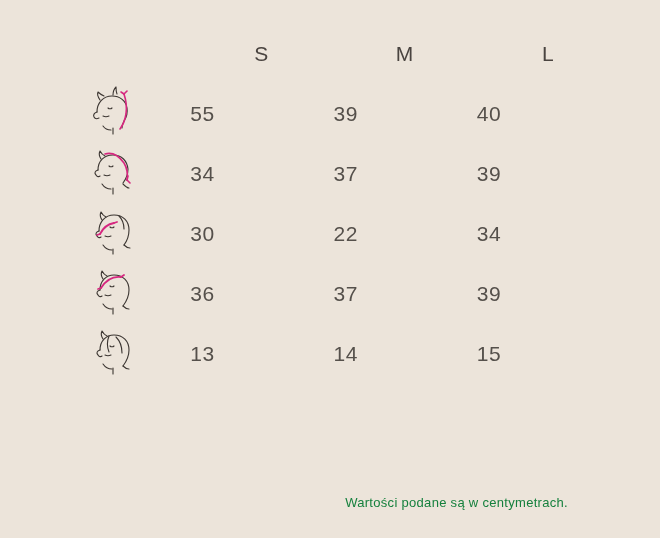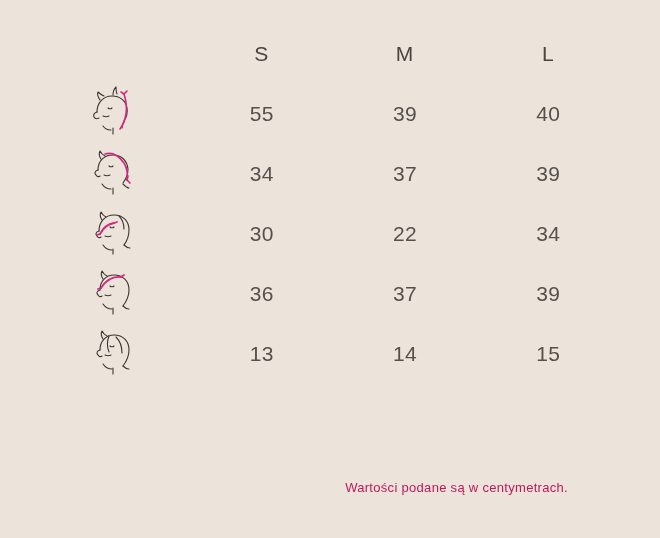--- a/index.html
+++ b/index.html
@@ -44,37 +44,37 @@
 
   td.icon-cell {
     height: 60px;
     text-align: center;
     vertical-align: middle;
     padding: 0;
   }
   td.val-cell {
     font-size: 21px;
     color: #55504b;
-    text-align: center;
+    text-align: left;
     vertical-align: middle;
     padding: 0;
     letter-spacing: 0.5px;
   }
   .icon-wrap {
     display: inline-block;
     width: 64px;
     height: 56px;
     line-height: 0;
   }
   .footnote {
     position: absolute;
     right: 92px;
-    bottom: 43px;
+    bottom: 28px;
     font-size: 13px;
-    color: #be185d;
+    color: #15803d;
     letter-spacing: 0.3px;
   }
   svg { display: block; }
 </style>
 </head>
 <body>
 
 <div class="sheet">
 
   <table class="size-table">

